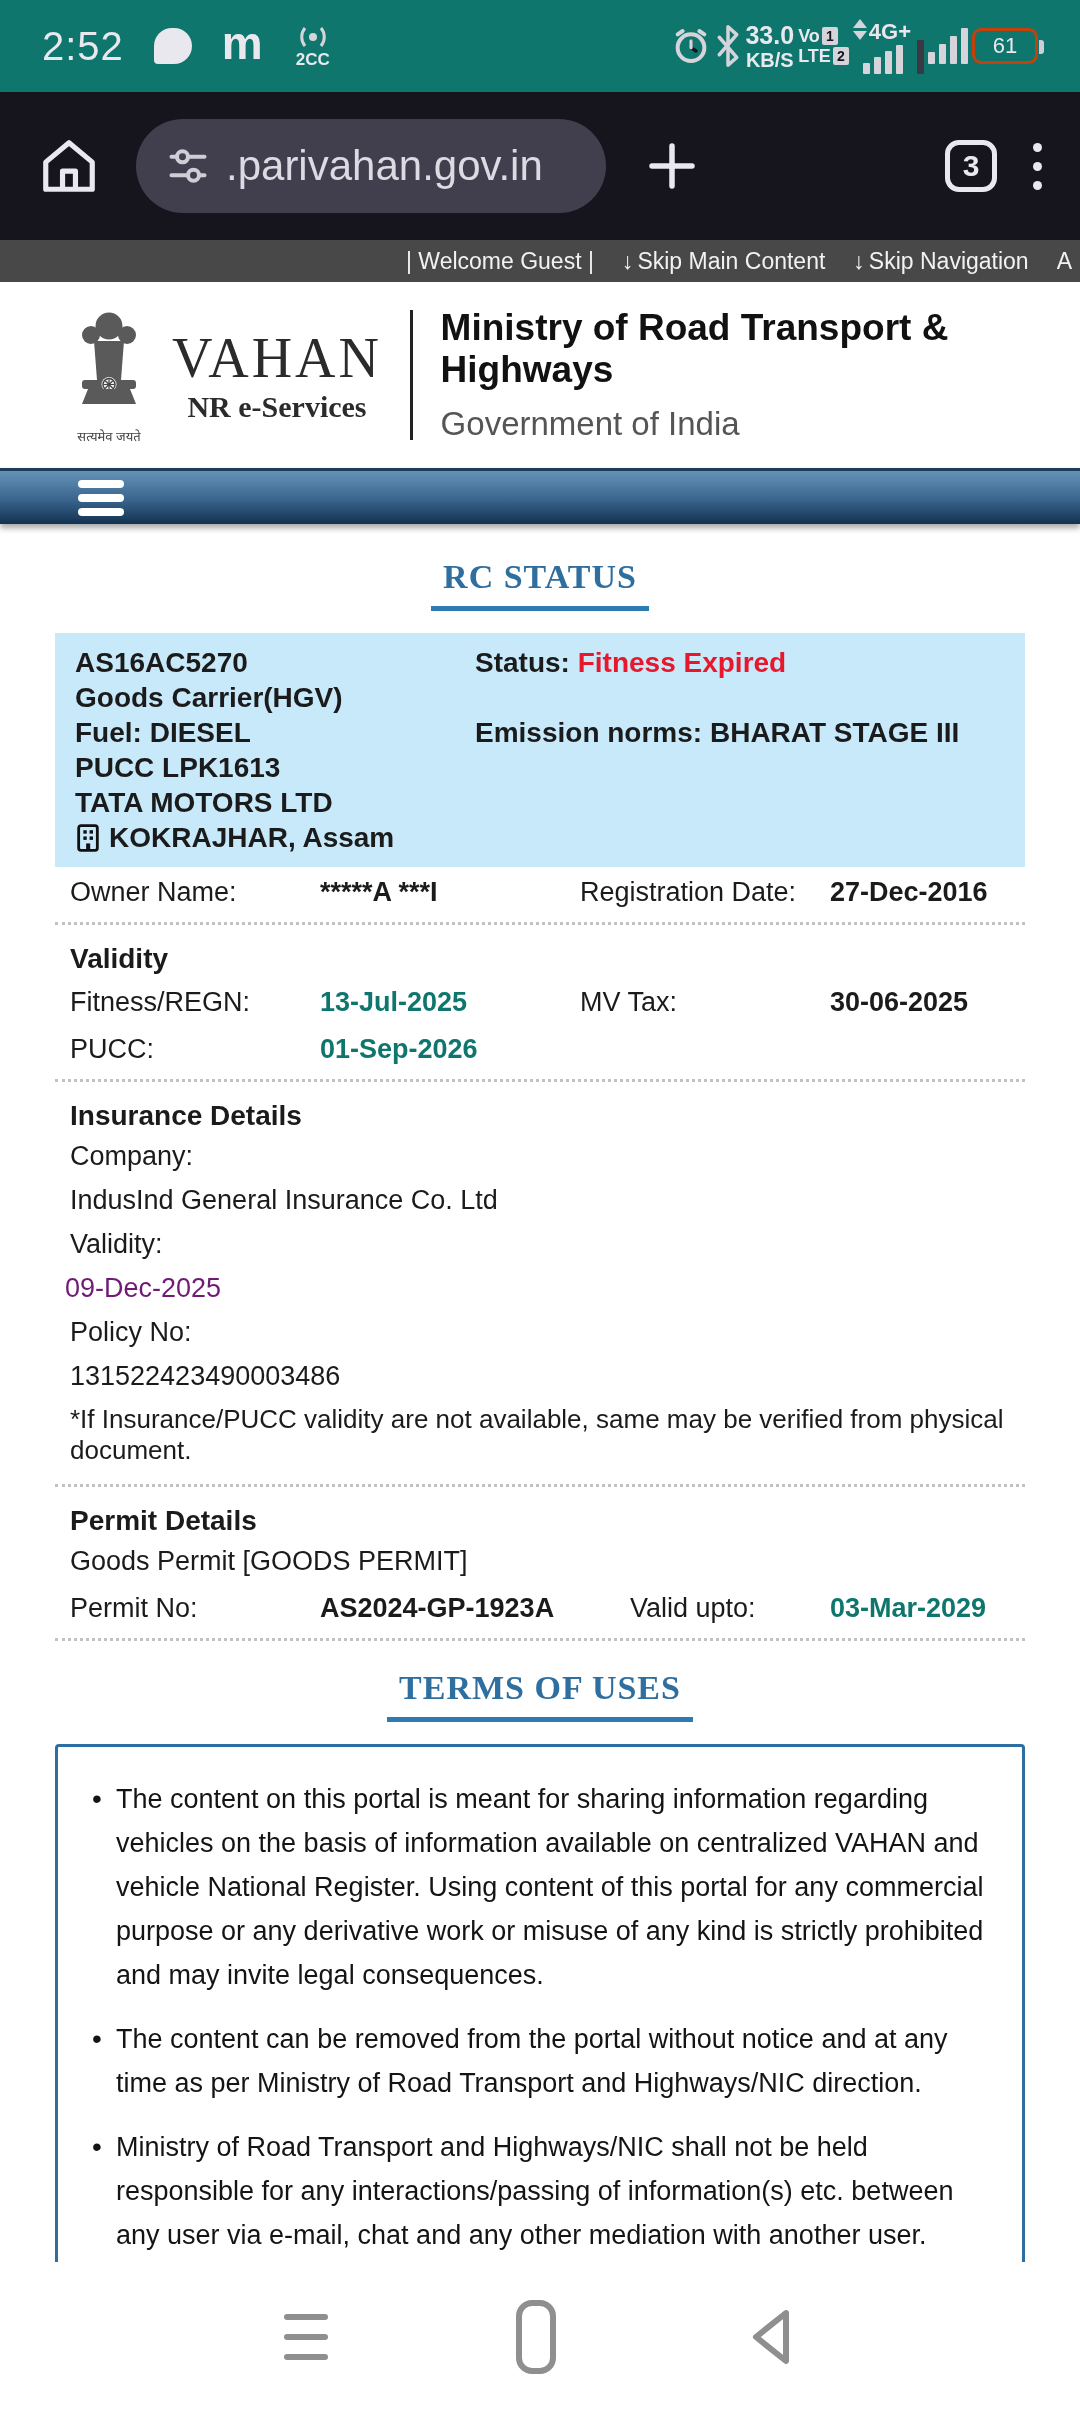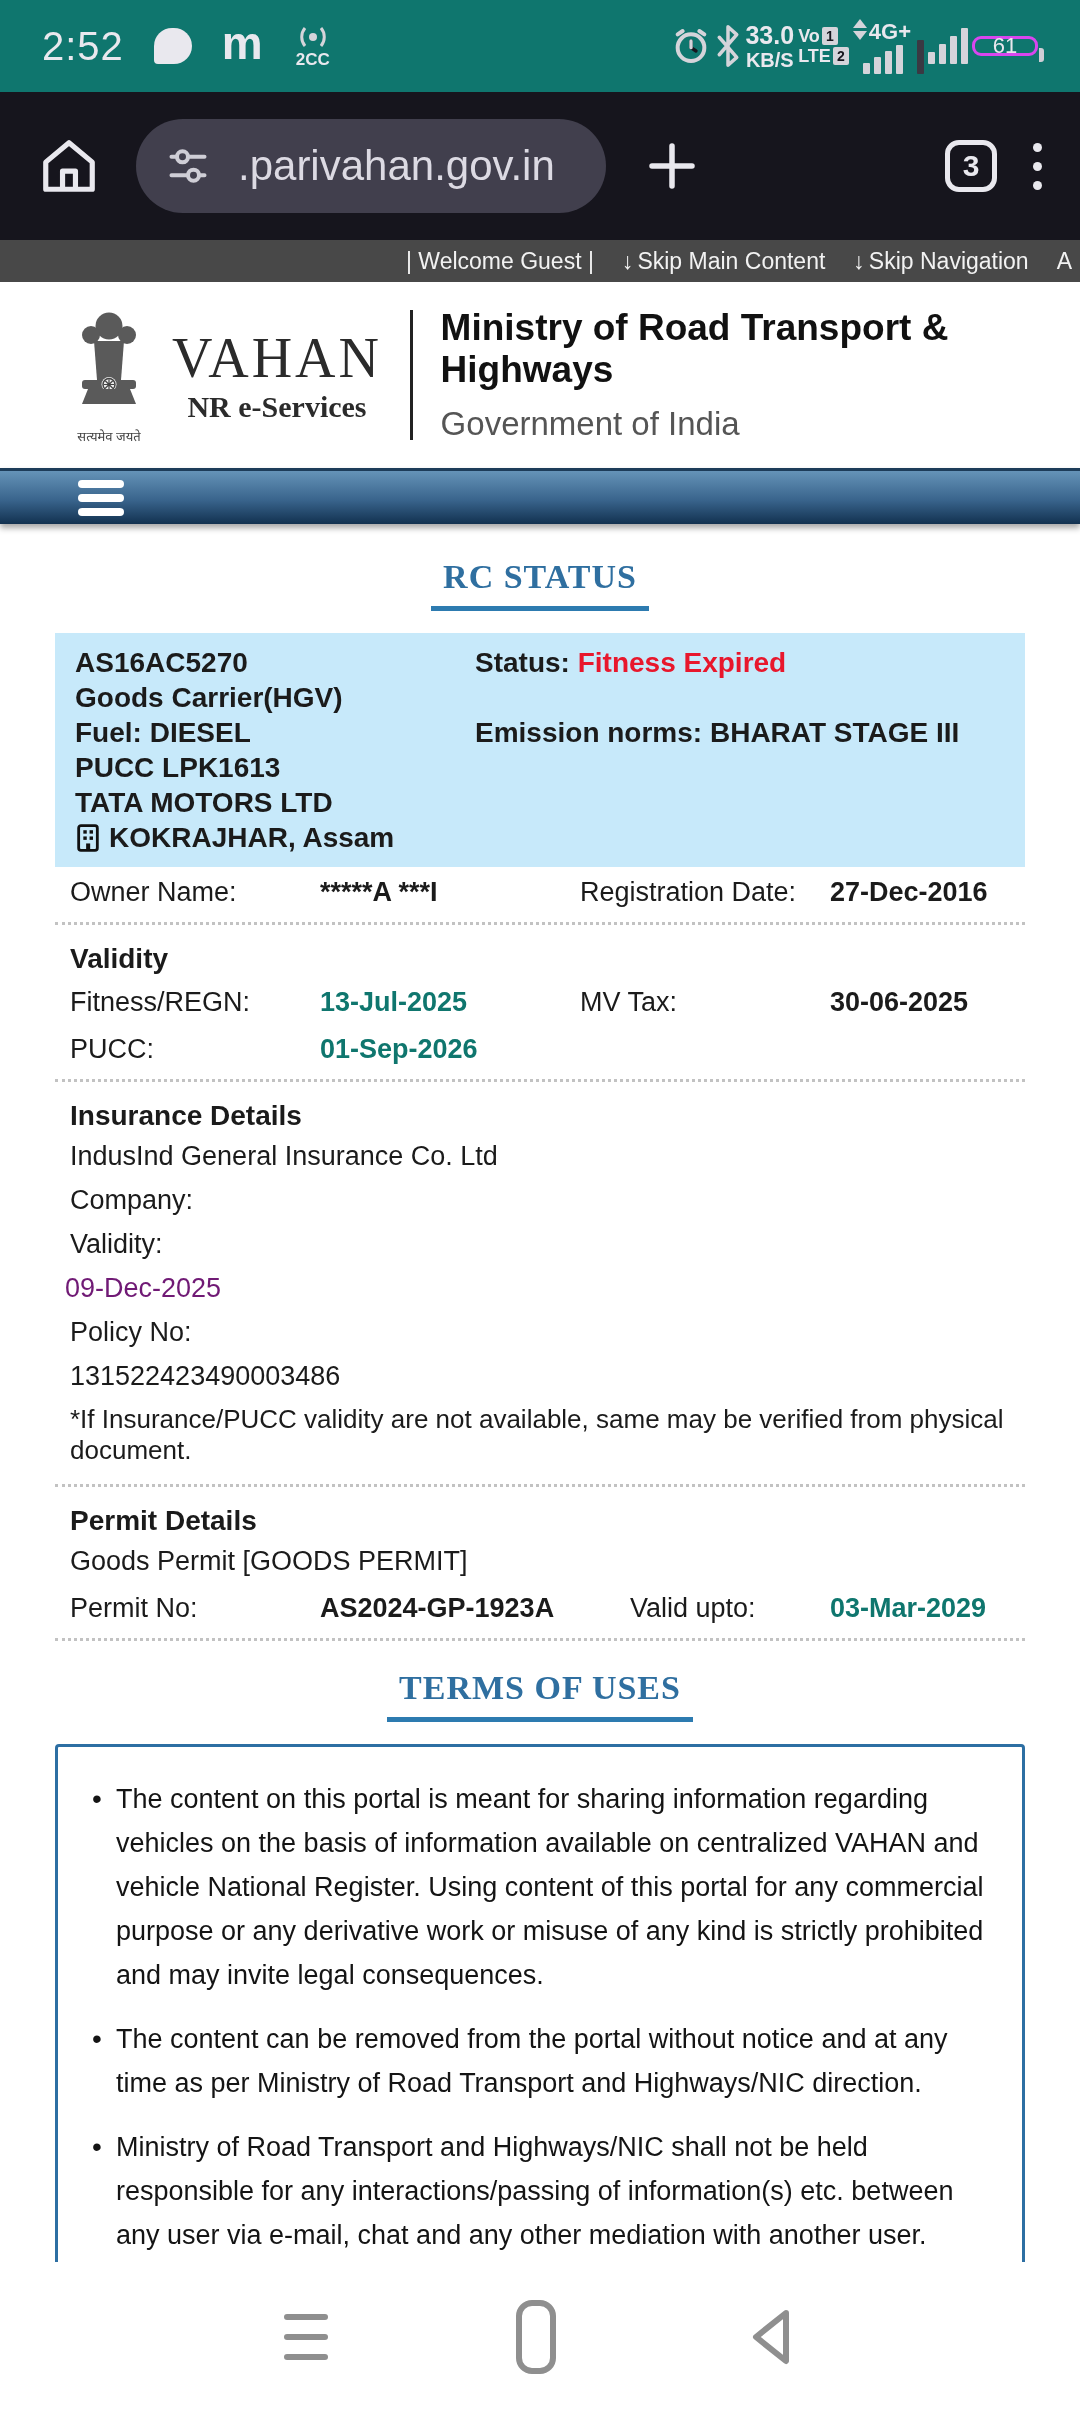--- a/index.html
+++ b/index.html
@@ -31,27 +31,27 @@
   .volte-row .t { font-size:18px; font-weight:bold; }
   .simbox { display:inline-block; min-width:16px; height:18px; background:#d5d4da; color:#16151d;
             font-size:14px; font-weight:bold; text-align:center; line-height:18px; border-radius:2px; }
   .sig-group { display:flex; align-items:flex-end; gap:4px; }
   .sig-bar { width:7px; background:#d5d4da; border-radius:1px; }
   .sig-dim { width:7px; background:#3a3943; border-radius:1px; }
   .updown { display:flex; flex-direction:column; gap:3px; margin-right:2px; }
   .tri-up { width:0; height:0; border-left:7px solid transparent; border-right:7px solid transparent; border-bottom:9px solid #d5d4da; }
   .tri-down { width:0; height:0; border-left:7px solid transparent; border-right:7px solid transparent; border-top:9px solid #d5d4da; }
   .sig-label { font-size:22px; font-weight:bold; margin-right:2px; }
-  .battery { position:relative; width:66px; height:20px; border:3px solid #d946ef; border-radius:9px;
+  .battery { position:relative; width:66px; height:36px; border:3px solid #c2410c; border-radius:9px;
              display:flex; align-items:center; justify-content:center; font-size:22px; color:#e9e8ee; }
   .battery::after { content:""; position:absolute; right:-9px; top:9px; width:5px; height:14px; background:#cfced6; border-radius:0 3px 3px 0; }
 
   
   .browser-bar { height:148px; background:#16151d; display:flex; align-items:center; padding:0 38px; gap:36px; }
-  .url-pill { display:flex; align-items:center; gap:28px; background:#413f4d; border-radius:48px;
+  .url-pill { display:flex; align-items:center; gap:16px; background:#413f4d; border-radius:48px;
               height:94px; padding:16px 30px; width:470px; }
   .url-text { color:#dcdae3; font-size:42px; white-space:nowrap; overflow:hidden; }
   .tab-btn { width:52px; height:52px; border:5px solid #e9e8ee; border-radius:14px; display:flex;
              align-items:center; justify-content:center; color:#e9e8ee; font-size:30px; font-weight:bold; }
   .dots { display:flex; flex-direction:column; gap:10px; }
   .dots i { width:9px; height:9px; border-radius:50%; background:#e9e8ee; }
   .spacer { flex:1; }
 
   
   .skip-bar { height:42px; background:#484848; color:#f2f2f2; display:flex; align-items:center;
@@ -317,22 +317,22 @@
     <div class="row4">
       <span>PUCC:</span>
       <span class="val link-blue">01-Sep-2026</span>
       <span></span>
         <span></span>
     </div>
 
     <div class="sep"></div>
 
     <div class="sec-h">Insurance Details</div>
+    <div class="line">Company:</div>
     <div class="line">IndusInd General Insurance Co. Ltd</div>
-    <div class="line">Company:</div>
     <div class="line">Validity:</div>
     <div class="line link-blue-lt" style="padding-left:0;">09-Dec-2025</div>
     <div class="line">Policy No:</div>
     <div class="line">131522423490003486</div>
     <div class="note">*If Insurance/PUCC validity are not available, same may be verified from physical document.</div>
 
     <div class="sep"></div>
 
     <div class="sec-h">Permit Details</div>
     <div class="line">Goods Permit [GOODS PERMIT]</div>

